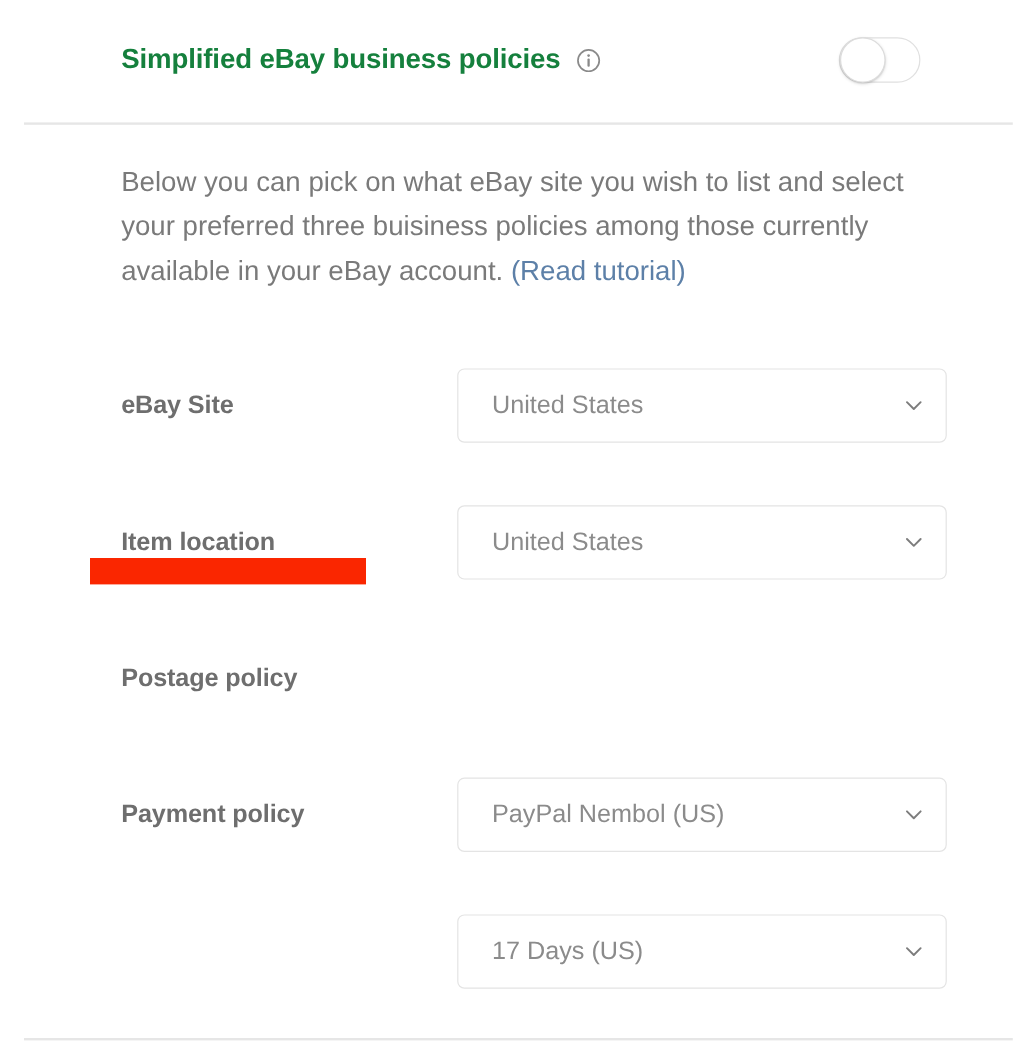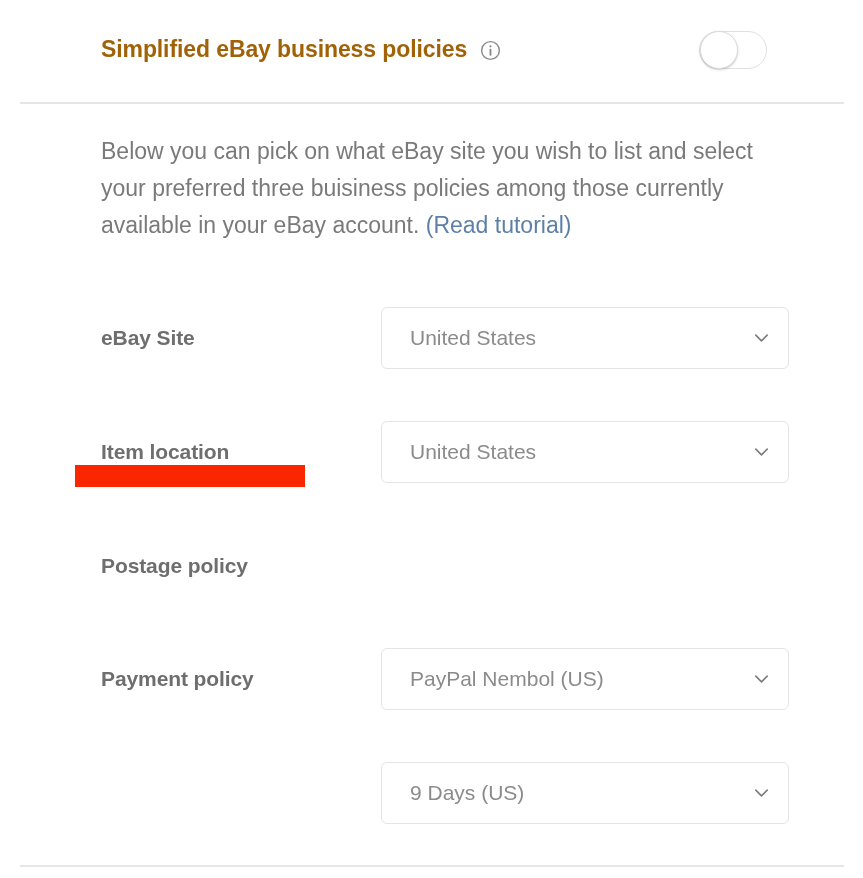--- a/index.html
+++ b/index.html
@@ -37,21 +37,21 @@
     position: absolute;
     left: 101px;
     top: 34px;
     display: flex;
     align-items: center;
     gap: 13px;
   }
   .header-title {
     font-size: 23px;
     font-weight: bold;
-    color: #a16207;
+    color: #15803d;
     letter-spacing: -0.1px;
     line-height: 30px;
     white-space: nowrap;
   }
   .info-icon {
     width: 21px;
     height: 21px;
     display: block;
     flex: none;
     margin-top: 2px;
@@ -239,21 +239,21 @@
       <span>
         <svg class="chevron" viewBox="0 0 20 20" fill="none" xmlns="http://www.w3.org/2000/svg">
           <path d="M4 7 L10 13 L16 7" stroke="#7d7d7d" stroke-width="1.7" stroke-linecap="round" stroke-linejoin="round"></path>
         </svg>
       </span>
     </div>
   </div>
 
   <div class="form-row" style="top:762px;">
     <div class="select-box">
-      <span class="select-value">9 Days (US)</span>
+      <span class="select-value">17 Days (US)</span>
       <span>
         <svg class="chevron" viewBox="0 0 20 20" fill="none" xmlns="http://www.w3.org/2000/svg">
           <path d="M4 7 L10 13 L16 7" stroke="#7d7d7d" stroke-width="1.7" stroke-linecap="round" stroke-linejoin="round"></path>
         </svg>
       </span>
     </div>
   </div>
 
   <div class="divider divider-bottom"></div>
 

